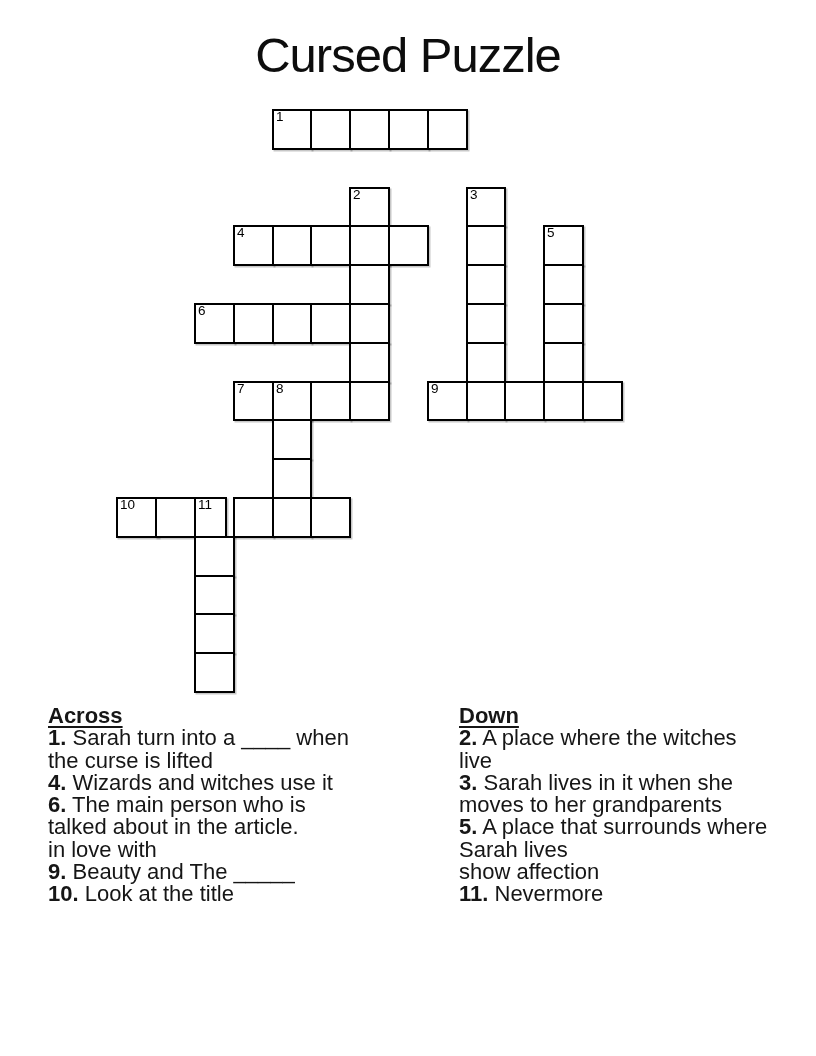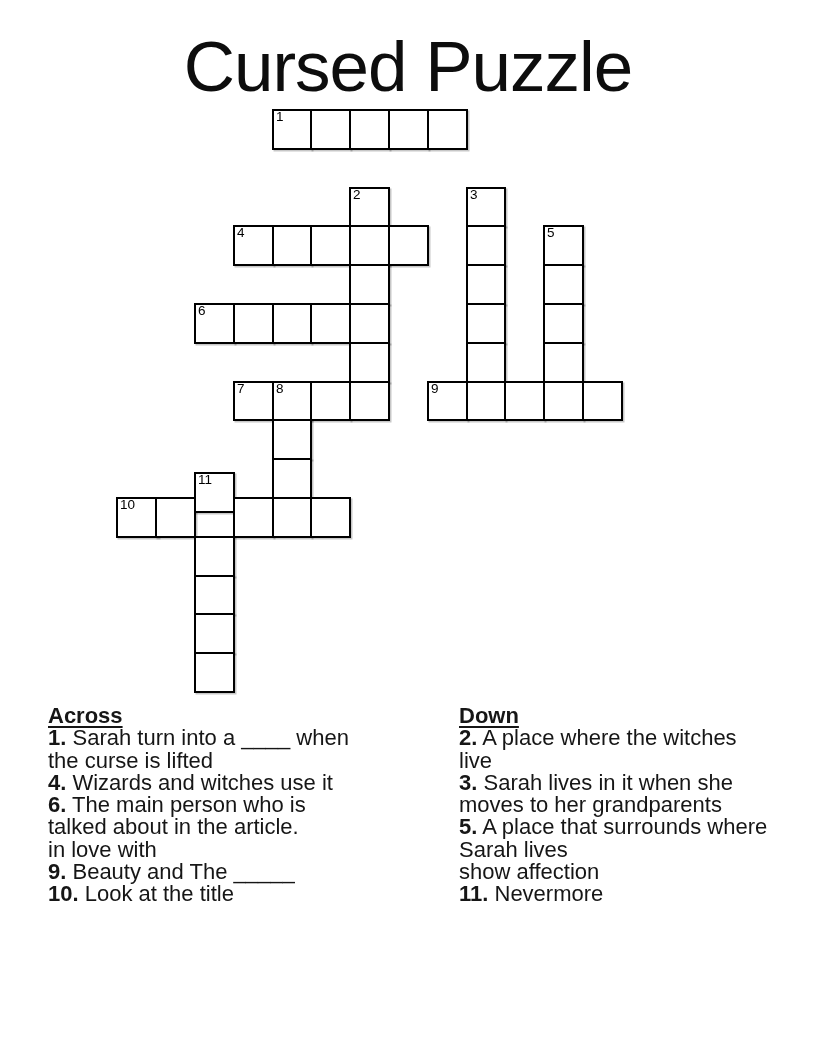--- a/index.html
+++ b/index.html
@@ -14,21 +14,21 @@
     background: #ffffff;
     font-family: "Liberation Sans", "DejaVu Sans", sans-serif;
     overflow: hidden;
   }
   .title {
     position: absolute;
     top: 31px;
     left: 0;
     width: 816px;
     text-align: center;
-    font-size: 71px;
+    font-size: 49px;
     line-height: 1;
     font-weight: 400;
     color: #0d0d0d;
     letter-spacing: -1px;
   }
   
   .cell {
     position: absolute;
     box-sizing: border-box;
     background: #ffffff;
@@ -129,21 +129,21 @@
       <div class="cell" style="left: 466px; top: 381px; width: 40px; height: 40px;"></div>
       <div class="cell" style="left: 504px; top: 381px; width: 41px; height: 40px;"></div>
       <div class="cell" style="left: 543px; top: 381px; width: 41px; height: 40px;"></div>
       <div class="cell" style="left: 582px; top: 381px; width: 41px; height: 40px;"></div>
       <div class="cell" style="left: 272px; top: 419px; width: 40px; height: 41px;"></div>
       <div class="cell" style="left: 272px; top: 458px; width: 40px; height: 41px;"></div>
       <div class="cell" style="left: 116px; top: 497px; width: 43px; height: 41px;">
         <span class="num">10</span>
       </div>
       <div class="cell" style="left: 155px; top: 497px; width: 41px; height: 41px;"></div>
-      <div class="cell" style="left: 194px; top: 472px; width: 41px; height: 41px;">
+      <div class="cell" style="left: 194px; top: 497px; width: 33px; height: 41px;">
         <span class="num">11</span>
       </div>
       <div class="cell" style="left: 233px; top: 497px; width: 41px; height: 41px;"></div>
       <div class="cell" style="left: 272px; top: 497px; width: 40px; height: 41px;"></div>
       <div class="cell" style="left: 310px; top: 497px; width: 41px; height: 41px;"></div>
       <div class="cell" style="left: 194px; top: 536px; width: 41px; height: 41px;"></div>
       <div class="cell" style="left: 194px; top: 575px; width: 41px; height: 40px;"></div>
       <div class="cell" style="left: 194px; top: 613px; width: 41px; height: 41px;"></div>
       <div class="cell" style="left: 194px; top: 652px; width: 41px; height: 41px;"></div>
     </div>

